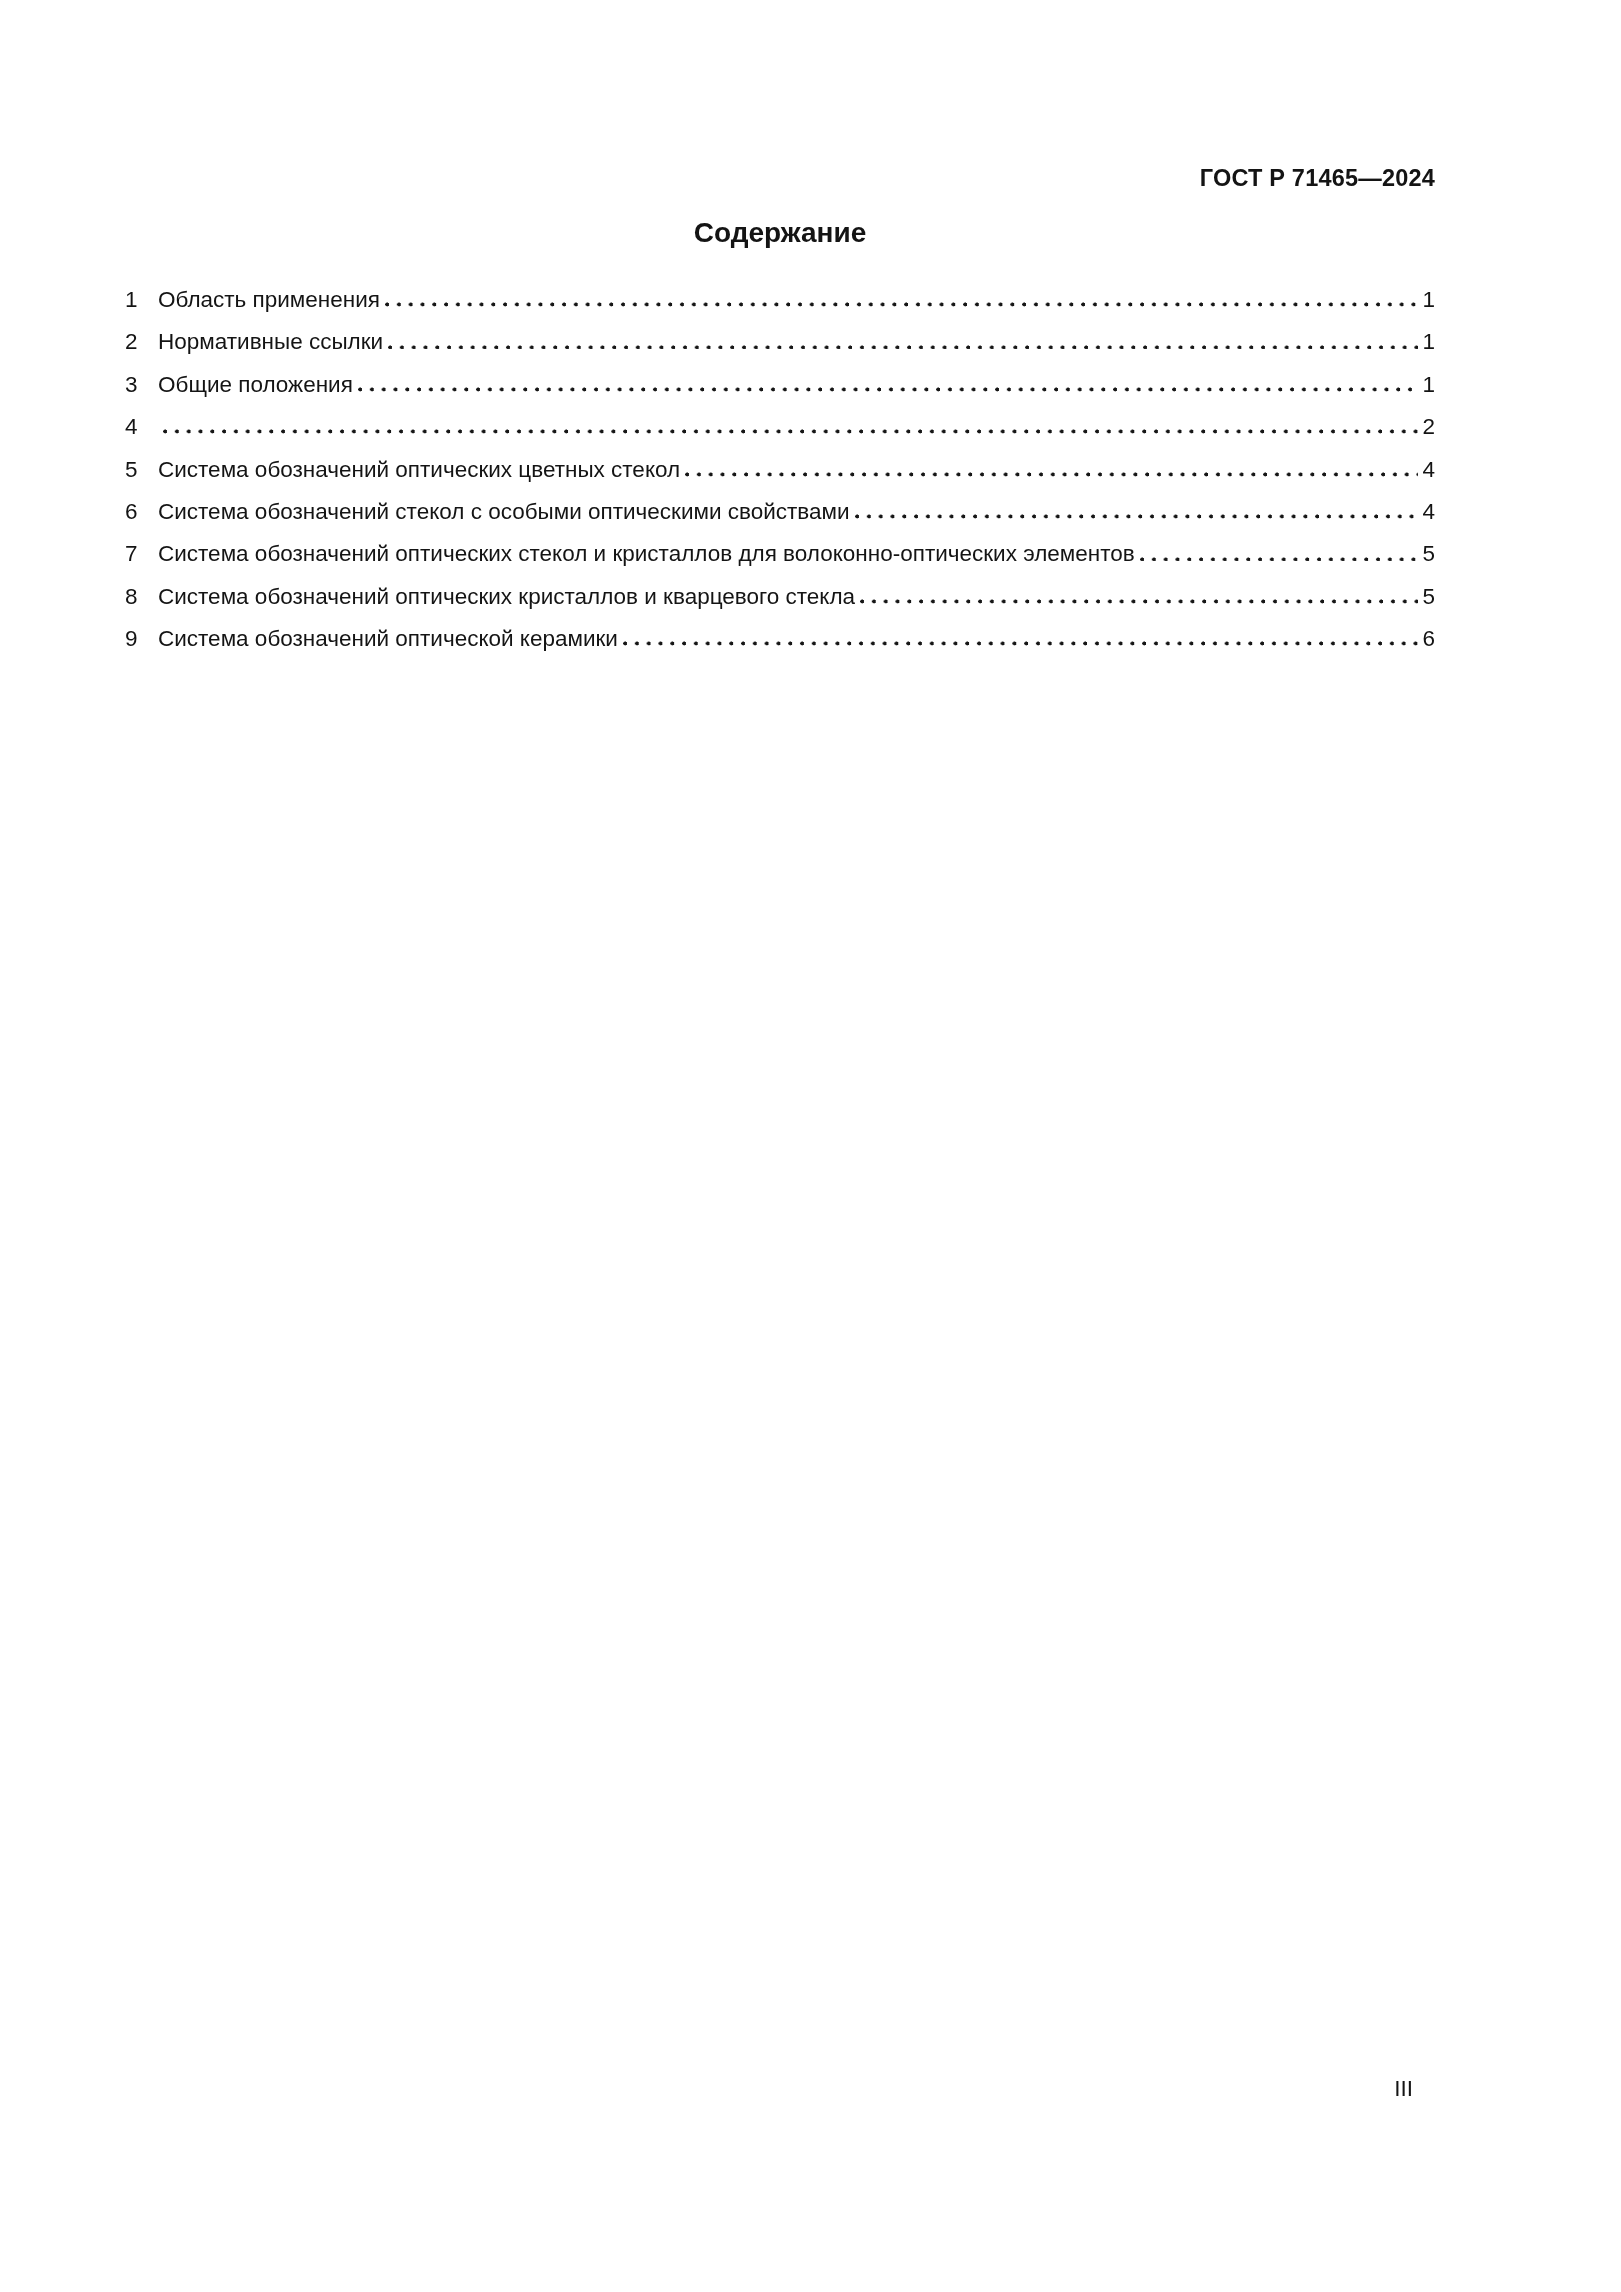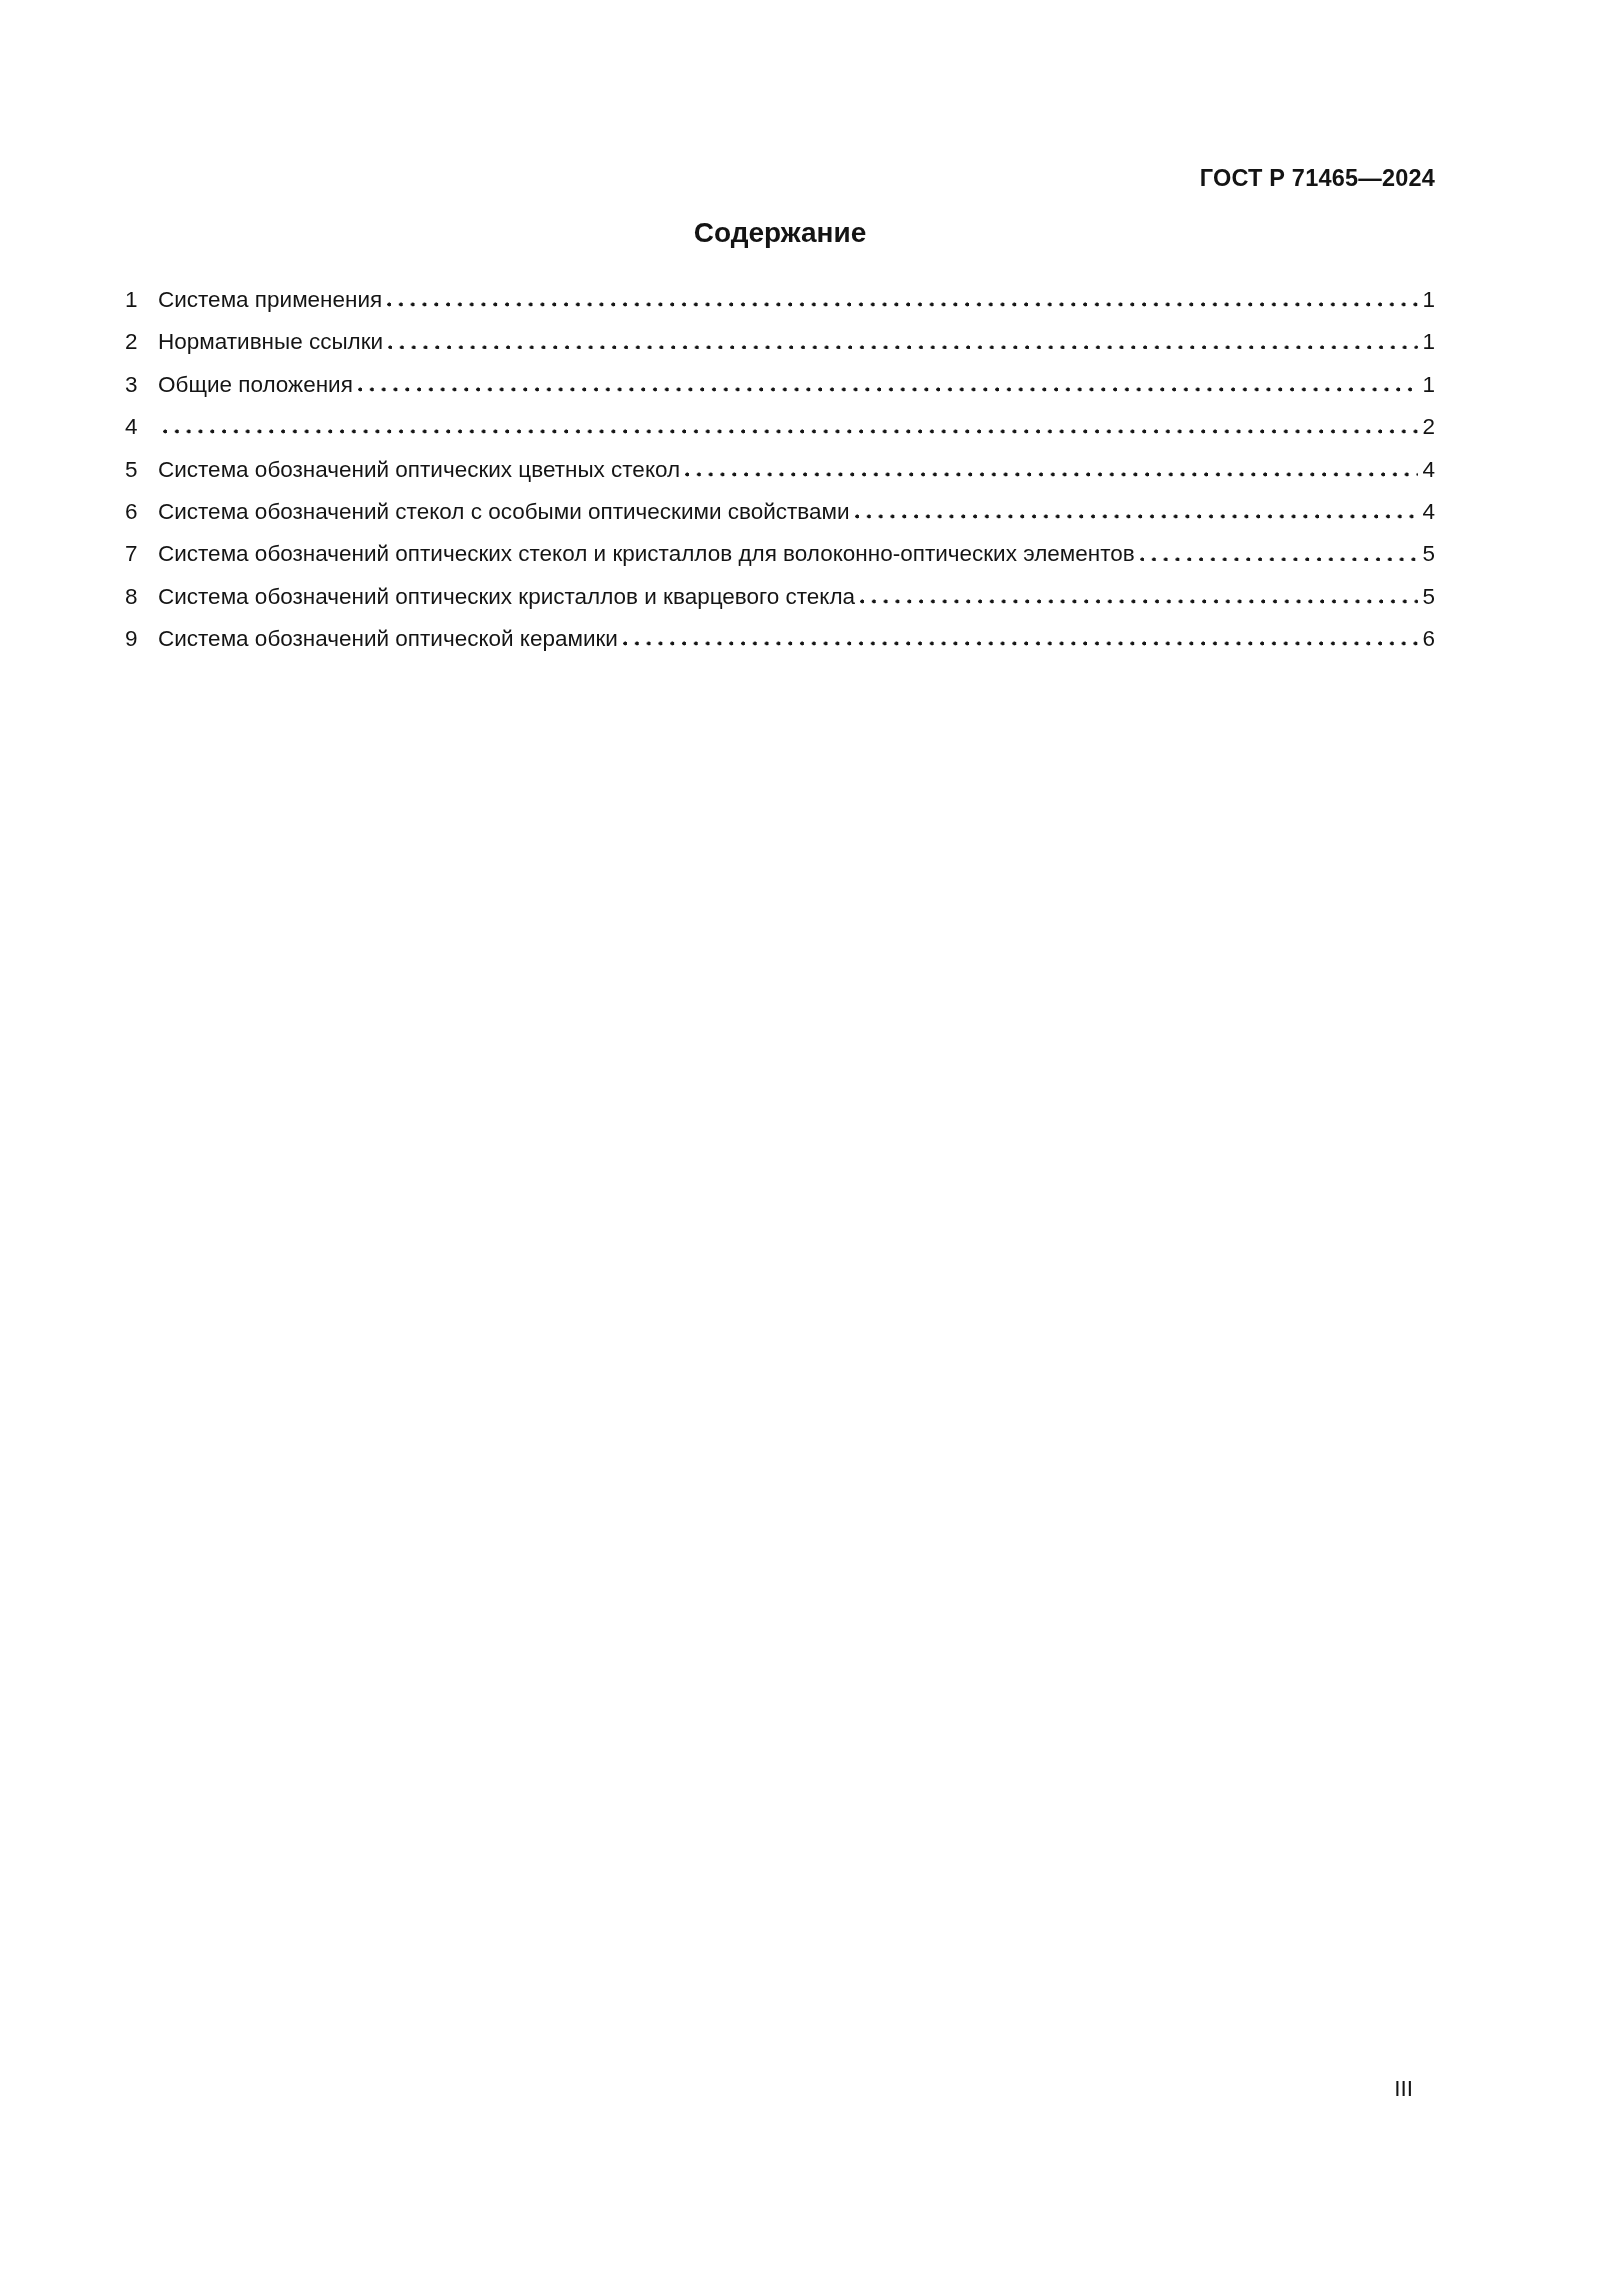--- a/index.html
+++ b/index.html
@@ -1,15 +1,15 @@
 <!DOCTYPE html>
 <html><head>
 <meta charset="utf-8">
 <style>
-  * { margin: 0; padding: 0; box-sizing: border-box; border-radius: 14px; }
+  * { margin: 0; padding: 0; box-sizing: border-box; }
   html, body { background: #ffffff; }
   body {
     width: 1621px;
     height: 2293px;
     position: relative;
     font-family: "Liberation Sans", sans-serif;
     color: #141414;
   }
   .page {
     position: absolute;
@@ -69,21 +69,21 @@
 
 <div class="page">
 
   <div class="doc-code">ГОСТ Р 71465—2024</div>
 
   <div class="toc-title">Содержание</div>
 
   <div class="toc-list">
       <div class="toc-row">
     <span class="toc-num">1</span>
-    <span class="toc-entry-title">Система применения</span>
+    <span class="toc-entry-title">Область применения</span>
     <span class="leader"></span>
     <span class="toc-page">1</span>
   </div>
       <div class="toc-row">
     <span class="toc-num">2</span>
     <span class="toc-entry-title">Нормативные ссылки</span>
     <span class="leader"></span>
     <span class="toc-page">1</span>
   </div>
       <div class="toc-row">

